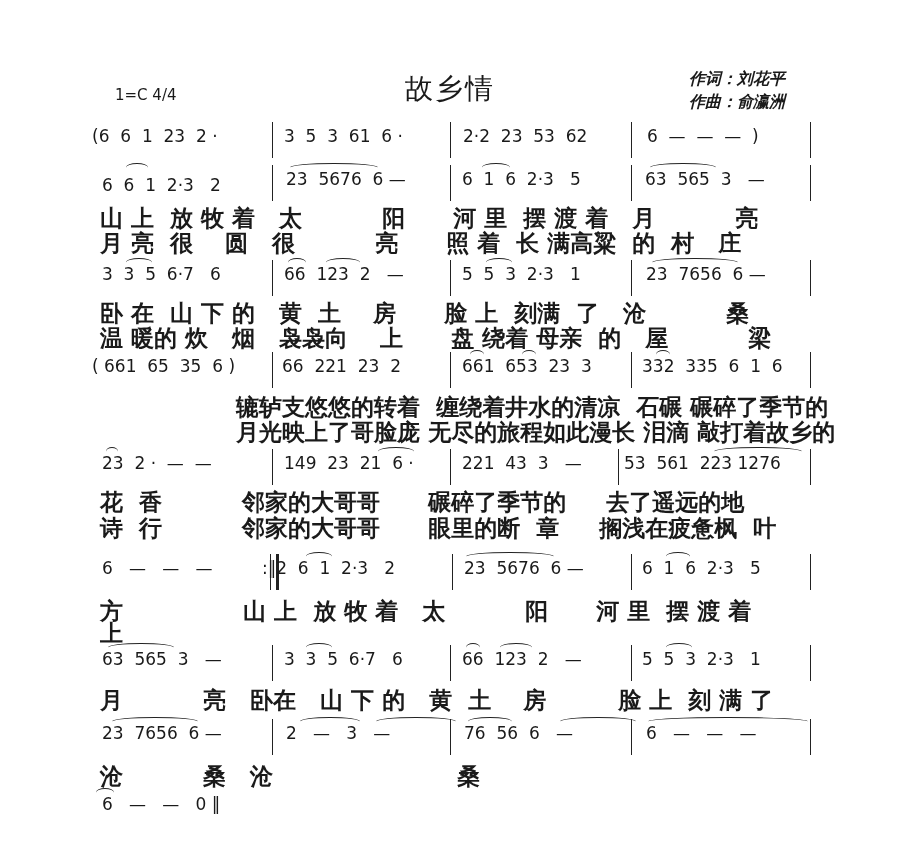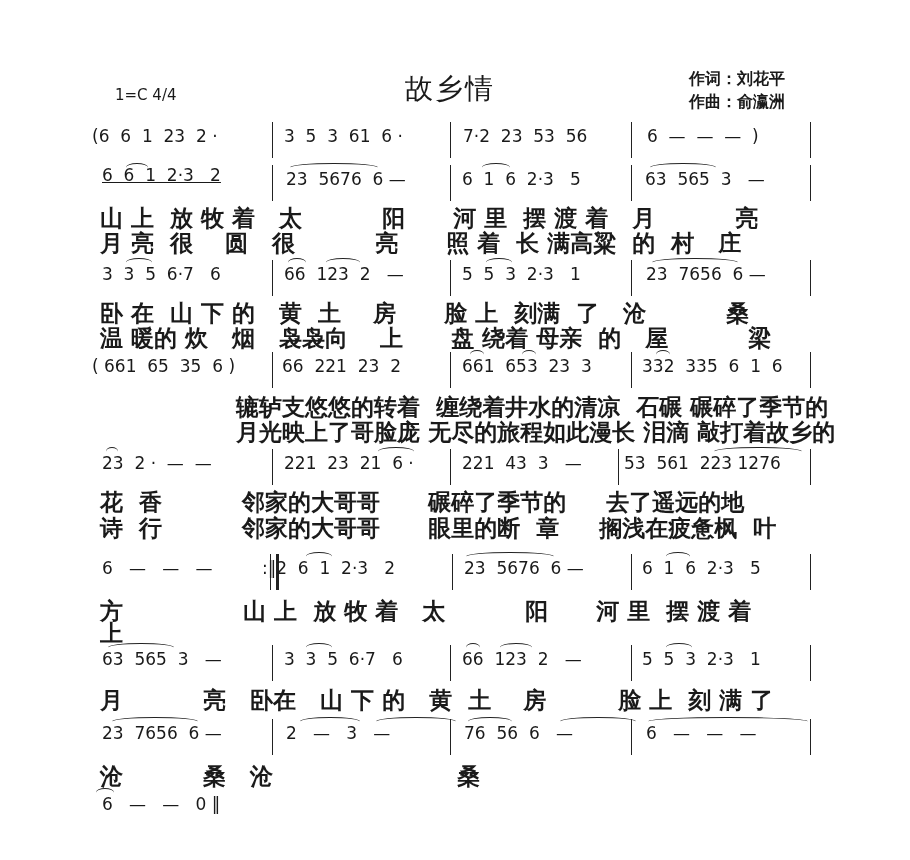--- a/index.html
+++ b/index.html
@@ -1,20 +1,20 @@
 <!DOCTYPE html>
 <html><head>
 <meta charset="utf-8">
 <style>
   html, body { margin:0; padding:0; background:#ffffff; }
   body { width:910px; height:860px; overflow:hidden; position:relative;
          font-family:"DejaVu Sans", sans-serif; color:#1a1a1a; }
   .key { position:absolute; left:115px; top:86px; font-size:15px; }
   .title { position:absolute; left:405px; top:70px; font-size:28px; font-weight:normal; letter-spacing:2px; }
-  .credits { position:absolute; left:689px; top:67px; font-size:16px; font-weight:bold; line-height:23px; }
+  .credits { position:absolute; left:689px; top:67px; font-size:16px; font-weight:bold; line-height:23px;font-style:italic; }
   .row { position:absolute; left:90px; width:730px; }
   .notes { position:absolute; left:0; top:0; height:40px; width:730px; }
   .measure { position:absolute; top:0; height:40px; font-size:17px; white-space:pre; }
   .bar { position:absolute; top:2px; width:1.2px; height:36px; background:#222; }
   .bar.double { width:5px; background:none; border-left:1.2px solid #222; border-right:3px solid #222; }
   .lyric { position:absolute; left:0; font-size:23px; font-weight:bold; white-space:pre; letter-spacing:0; }
   .slur { position:absolute; height:8px; border-top:1.3px solid #222; border-radius:50% 50% 0 0; }
 </style>
 </head>
 <body>
@@ -25,31 +25,31 @@
   <div>作词：刘花平</div>
   <div>作曲：俞瀛洲</div>
 </div>
 
 <div class="row" style="top:120px;">
   <div class="notes">
     <span class="measure" style="left:2px;top:6px;">(6  6  1  23  2 ·</span>
     <span class="bar" style="left:182px;"></span>
     <span class="measure" style="left:194px;top:6px;">3  5  3  61  6 ·</span>
     <span class="bar" style="left:360px;"></span>
-    <span class="measure" style="left:373px;top:6px;">7·2  23  53  56</span>
+    <span class="measure" style="left:373px;top:6px;">2·2  23  53  62</span>
     <span class="bar" style="left:541px;"></span>
     <span class="measure" style="left:557px;top:6px;">6  —  —  —  )</span>
     <span class="bar" style="left:720px;"></span>
   </div>
 </div>
 
 <div class="row" style="top:163px;">
   <div class="notes">
     <span class="slur" style="left:36px;top:0;width:22px;"></span>
-    <span class="measure" style="left:12px;top:2px;text-decoration:underline;">6  6  1  2·3   2</span>
+    <span class="measure" style="left:12px;top:12px;">6  6  1  2·3   2</span>
     <span class="bar" style="left:182px;"></span>
     <span class="slur" style="left:200px;top:0;width:88px;"></span>
     <span class="measure" style="left:196px;top:6px;">23  5676  6 —</span>
     <span class="bar" style="left:360px;"></span>
     <span class="slur" style="left:392px;top:0;width:28px;"></span>
     <span class="measure" style="left:372px;top:6px;">6  1  6  2·3   5</span>
     <span class="bar" style="left:541px;"></span>
     <span class="slur" style="left:560px;top:0;width:66px;"></span>
     <span class="measure" style="left:555px;top:6px;">63  565  3   —</span>
     <span class="bar" style="left:720px;"></span>
@@ -95,21 +95,21 @@
   <div class="lyric" style="top:42px;left:10px;">                 辘轳支悠悠的转着  缠绕着井水的清凉  石碾 碾碎了季节的</div>
   <div class="lyric" style="top:67px;left:10px;">                 月光映上了哥脸庞 无尽的旅程如此漫长 泪滴 敲打着故乡的</div>
 </div>
 
 <div class="row" style="top:447px;">
   <div class="notes">
     <span class="slur" style="left:16px;top:0;width:12px;"></span>
     <span class="measure" style="left:12px;top:6px;">23  2 ·  —  —</span>
     <span class="bar" style="left:182px;"></span>
     <span class="slur" style="left:288px;top:0;width:36px;"></span>
-    <span class="measure" style="left:194px;top:6px;">221  23  21  6 ·</span>
+    <span class="measure" style="left:194px;top:6px;">149  23  21  6 ·</span>
     <span class="bar" style="left:360px;"></span>
     <span class="measure" style="left:372px;top:6px;">221  43  3   —</span>
     <span class="bar" style="left:528px;"></span>
     <span class="slur" style="left:624px;top:0;width:88px;"></span>
     <span class="measure" style="left:534px;top:6px;">53  561  223 1276</span>
     <span class="bar" style="left:720px;"></span>
   </div>
   <div class="lyric" style="top:40px;left:10px;">花  香          邻家的大哥哥      碾碎了季节的     去了遥远的地</div>
   <div class="lyric" style="top:66px;left:10px;">诗  行          邻家的大哥哥      眼里的断  章     搁浅在疲惫枫  叶</div>
 </div>

